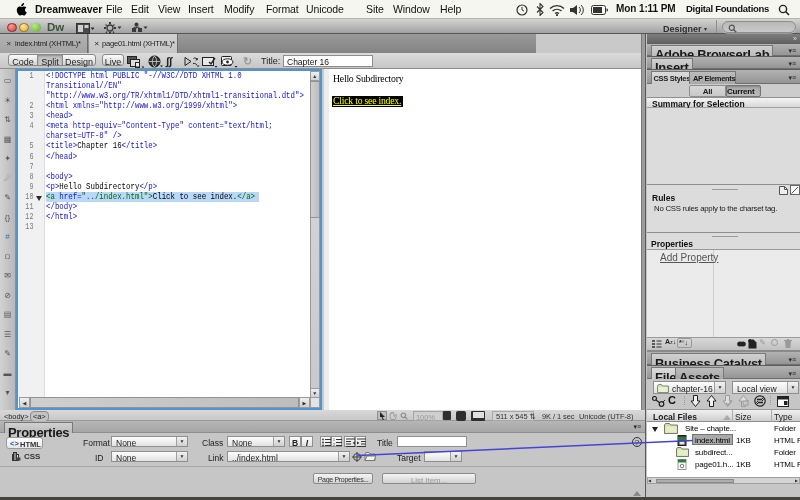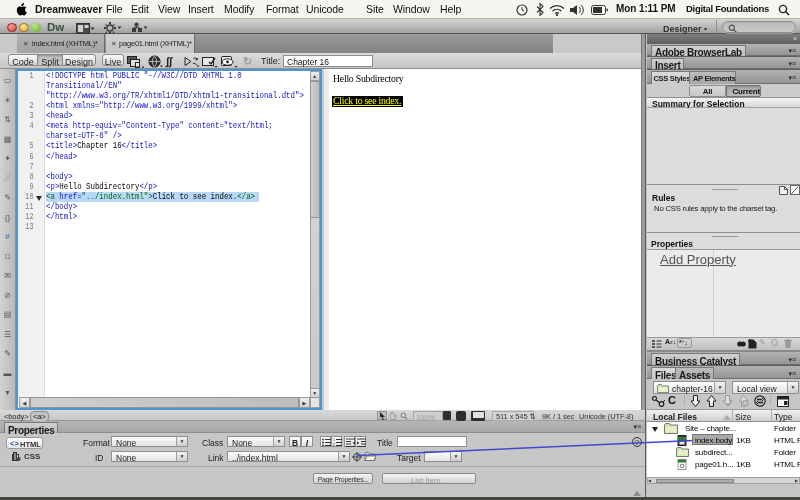--- a/index.html
+++ b/index.html
@@ -7,21 +7,21 @@
 body{font-family:"Liberation Sans",sans-serif;position:relative;background:#c9c9c9}
 .abs{position:absolute}
 .b{font-weight:bold}
 
 #menubar{left:0;top:0;width:800px;height:19px;background:#f6f6f0;border-bottom:1px solid #b5b5ae;font-size:10.5px;color:#111;letter-spacing:-0.1px}
 #menubar span{position:absolute;top:3px}
 
 #appbar{left:0;top:19px;width:800px;height:15px;background:linear-gradient(#d4d4d4,#a2a2a2);border-bottom:1px solid #55555a}
 .tl{position:absolute;top:3.5px;width:9.5px;height:9.5px;border-radius:50%}
 
-#tabbar{left:17px;top:34px;width:536px;height:18.5px;background:linear-gradient(#9a9a9a,#838383)}
+#tabbar{left:0;top:34px;width:536px;height:18.5px;background:linear-gradient(#9a9a9a,#838383)}
 .dtab{position:absolute;top:0;height:18.5px;font-size:7.5px;letter-spacing:-0.2px;color:#1c1c1c;border-right:1px solid #6c6c6c;padding-top:5px;white-space:nowrap;overflow:hidden}
 
 #doctb{left:0;top:52.5px;width:645px;height:16.5px;background:linear-gradient(#dcdcdc,#c6c6c6);border-bottom:1px solid #8e8e8e;font-size:9px;color:#222}
 .tbtn{position:absolute;top:1.5px;height:12px;background:linear-gradient(#fbfbfb,#d4d4d4);border:1px solid #8a8a8a;font-size:9px;color:#222;text-align:center;padding-top:1.5px}
 
 #codetoolcol{left:0;top:69px;width:16px;height:341px;background:linear-gradient(90deg,#d2d2d2,#b8b8b8);border-right:1px solid #8f8f8f}
 #codepane{left:16px;top:69px;width:306px;height:341px;border:2px solid #4e95d2;background:#fff}
 #gutter{left:0;top:0;width:26px;height:326px;background:#f1f1f1}
 .lnum{position:absolute;width:14.5px;text-align:right;font:8.5px/10.1px "Liberation Mono",monospace;color:#7a7a7a;left:1px;transform:scaleX(.8);transform-origin:right top}
 .cl{position:absolute;left:28px;white-space:pre;font:9.5px/10.1px "Liberation Mono",monospace;color:#1414cd;transform:scaleX(.78);transform-origin:left top}
@@ -40,21 +40,21 @@
 #props{left:0;top:421px;width:645px;height:76px;background:#c6c6c6}
 #propbar{left:0;top:0;width:645px;height:12px;background:linear-gradient(#b6b6b6,#a6a6a6);border-bottom:1px solid #8e8e8e}
 .plabel{position:absolute;font-size:8.5px;color:#1c1c1c}
 .combo{position:absolute;height:11px;background:linear-gradient(#fdfdfd,#e2e2e2);border:1px solid #8f8f8f;font-size:8.5px;color:#222}
 .combo .arr{position:absolute;right:0;top:0;width:11px;height:9px;background:linear-gradient(#f2f2f2,#cfcfcf);border-left:1px solid #9f9f9f;text-align:center;font-size:5px;color:#333;line-height:9px}
 .tinput{position:absolute;height:11px;background:#fff;border:1px solid #919191}
 .pbtn{position:absolute;height:13px;background:linear-gradient(#f4f4f4,#d2d2d2);border:1px solid #8b8b8b;border-radius:2px;font-size:8.5px;color:#333;text-align:center;padding-top:2px;white-space:nowrap;overflow:hidden}
 
 #rpanel{left:645px;top:34px;width:155px;height:463px;background:#c2c2c2;border-left:1px solid #5a5a5a}
 .pbar{position:absolute;left:1px;width:153px;background:linear-gradient(#b2b2b2,#959595);border-bottom:1px solid #6e6e6e}
-.ptab{position:absolute;background:linear-gradient(#d0d0d0,#bcbcbc);border:1px solid #787878;border-bottom:none;font-size:10px;font-weight:bold;color:#1a1a1a;padding:1.5px 3px 0 3px;letter-spacing:-0.3px;white-space:nowrap}
+.ptab{position:absolute;background:linear-gradient(#d0d0d0,#bcbcbc);border:1px solid #787878;border-bottom:none;font-size:13px;font-weight:bold;color:#1a1a1a;padding:1.5px 3px 0 3px;letter-spacing:-0.3px;white-space:nowrap}
 .pmenu{position:absolute;right:4px;font-size:7px;color:#2a2a2a}
 .shead{position:absolute;left:1px;width:153px;background:linear-gradient(#f4f4f4,#d8d8d8);border-top:1px solid #909090;border-bottom:1px solid #a0a0a0;font-size:8.5px;font-weight:bold;color:#111;padding:1px 0 0 5px}
 .stext{position:absolute;font-size:7.8px;color:#1a1a1a;letter-spacing:-0.25px}
 </style>
 </head>
 <body>
 
 <div class="abs" id="menubar">
   <svg class="abs" style="left:16px;top:3px" width="11" height="13" viewBox="0 0 11 13">
       <path fill="#000" d="M7.3 2.2c.5-.6.9-1.5.8-2.2-.7 0-1.6.5-2.1 1.1-.5.5-.9 1.4-.8 2.2.8.1 1.6-.4 2.1-1.1zM9 6.9c0-1.5 1.2-2.2 1.3-2.3-.7-1-1.8-1.2-2.2-1.2-.9-.1-1.8.5-2.3.5-.5 0-1.2-.5-2-.5-1 0-2 .6-2.5 1.5-1.1 1.9-.3 4.7.8 6.2.5.7 1.1 1.6 1.9 1.5.8 0 1.1-.5 2-.5.9 0 1.2.5 2 .5.8 0 1.4-.7 1.9-1.5.6-.9.8-1.7.8-1.8 0 0-1.6-.6-1.7-2.4z"></path>
@@ -375,21 +375,21 @@
   <div class="ptab" style="left:5px;top:23.5px;height:11.5px">Insert</div>
   <div class="pmenu" style="top:25.5px">▾≡</div>
   <div class="abs" style="left:1px;top:35px;width:153px;height:1px;background:#5e5e5e"></div>
 
   <div class="pbar" style="top:36px;height:13.5px"></div>
   <div class="ptab" style="left:5px;top:37px;height:12.5px;width:39px;padding-left:1.5px;padding-right:0;font-size:7.5px;letter-spacing:-0.3px;background:linear-gradient(#dadada,#cacaca)">CSS Styles</div>
   <div class="ptab" style="left:43px;top:37px;height:12.5px;width:47px;padding-left:3px;padding-right:0;font-size:7.5px;letter-spacing:-0.3px;background:linear-gradient(#bcbcbc,#a8a8a8)">AP Elements</div>
   <div class="pmenu" style="top:39.5px">▾≡</div>
   <div class="abs" style="left:1px;top:49.5px;width:153px;height:13.5px;background:#cccccc"></div>
   <div class="abs" style="left:43px;top:50.5px;width:37px;height:12px;background:linear-gradient(#d8d8d8,#c8c8c8);border:1px solid #8e8e8e;border-radius:2px 0 0 2px;font-size:8px;letter-spacing:-0.2px;font-weight:bold;color:#222;text-align:center;padding-top:1.5px">All</div>
-  <div class="abs" style="left:80px;top:50.5px;width:35px;height:12px;background:linear-gradient(#a8a8a8,#bcbcbc);border:1px solid #747474;border-radius:0 2px 2px 0;font-size:8.5px;font-weight:bold;color:#111;text-align:right;padding-top:1px;box-shadow:inset 0 1px 2px rgba(0,0,0,.2);font-size:8px;letter-spacing:-0.2px;padding-top:1.5px">Current</div>
+  <div class="abs" style="left:80px;top:50.5px;width:35px;height:12px;background:linear-gradient(#a8a8a8,#bcbcbc);border:1px solid #747474;border-radius:0 2px 2px 0;font-size:8.5px;font-weight:bold;color:#111;text-align:left;padding-top:1px;box-shadow:inset 0 1px 2px rgba(0,0,0,.2);font-size:8px;letter-spacing:-0.2px;padding-top:1.5px">Current</div>
 
   <div class="shead" style="top:63px;height:11px">Summary for Selection</div>
   <div class="abs" style="left:1px;top:74px;width:153px;height:76px;background:#dcdcdc"></div>
 
   <div class="abs" style="left:1px;top:150px;width:153px;height:1px;background:#8e8e8e"></div>
   <div class="abs" style="left:1px;top:151px;width:153px;height:46.5px;background:#dcdcdc"></div>
   <div class="abs" style="left:66px;top:154.5px;width:26px;height:1.5px;background:#9a9a9a"></div>
   <svg class="abs" style="left:133px;top:152px" width="9" height="9" viewBox="0 0 9 9">
       <path d="M.5 8.5v-8h5l3 3v5z" fill="#eee" stroke="#555"></path>
       <path d="M5.5.5v3h3" fill="none" stroke="#555"></path>
@@ -401,21 +401,21 @@
   <div class="abs b" style="left:6px;top:159px;font-size:8.5px;color:#111">Rules</div>
   <div class="stext" style="left:8px;top:169.5px">No CSS rules apply to the charset tag.</div>
 
   <div class="abs" style="left:1px;top:197.5px;width:153px;height:1px;background:#8e8e8e"></div>
   <div class="abs" style="left:1px;top:198.5px;width:153px;height:104.5px;background:#dcdcdc"></div>
   <div class="abs" style="left:66px;top:201.5px;width:26px;height:1.5px;background:#9a9a9a"></div>
   <div class="abs b" style="left:5px;top:205px;font-size:8.5px;color:#111">Properties</div>
   <div class="abs" style="left:1px;top:214.5px;width:153px;height:1px;background:#999"></div>
   <div class="abs" style="left:1px;top:215.5px;width:153px;height:87.5px;background:#ebebeb"></div>
   <div class="abs" style="left:67px;top:215.5px;width:1px;height:87.5px;background:#cfcfcf"></div>
-  <div class="abs" style="left:14px;top:217.5px;font-size:13px;color:#555;text-decoration:underline">Add Property</div>
+  <div class="abs" style="left:14px;top:217.5px;font-size:10px;color:#555;text-decoration:underline">Add Property</div>
 
   <div class="abs" style="left:1px;top:303px;width:153px;height:12px;background:linear-gradient(#d8d8d8,#c2c2c2);border-top:1px solid #9a9a9a"></div>
   <svg class="abs" style="left:6px;top:305.5px" width="10" height="8" viewBox="0 0 10 8">
       <path d="M0 1h3M0 4h3M0 7h3" stroke="#333" stroke-width="1.4"></path>
       <path d="M4.5 1h5M4.5 4h5M4.5 7h5" stroke="#333" stroke-width="1"></path>
     </svg>
   <div class="abs" style="left:19px;top:304px;font-size:7px;color:#222"><b>A</b><span style="font-size:5.5px">z</span>↓</div>
   <div class="abs" style="left:31px;top:304px;width:15px;height:10px;border:1px solid #999;border-radius:2px;font-size:7px;color:#222;padding-left:1px"><b>*<span style="color:#888">*</span></b>↓</div>
   <svg class="abs" style="left:91px;top:306.5px" width="9" height="6" viewBox="0 0 9 6">
       <ellipse cx="3" cy="3" rx="2.8" ry="2.5" fill="#222"></ellipse>
@@ -508,21 +508,21 @@
         <path d="M1.5 3.5h11v6h-11z" fill="#e4efc4"></path>
       </svg>
     <span class="abs" style="left:38px;top:2px">Site – chapte...</span>
     <span class="abs" style="left:127px;top:2px">Folder</span>
     <svg class="abs" style="left:30px;top:13px" width="10" height="11" viewBox="0 0 10 11">
         <rect x="1" y="0.5" width="8" height="10" fill="#3d3d3d" stroke="#222"></rect>
         <rect x="1" y="2" width="8" height="3" fill="#2e7d32"></rect>
         <rect x="2.5" y="6.5" width="5" height="3" fill="#e8e8e8"></rect>
       </svg>
     <div class="abs" style="left:45px;top:12.5px;width:41px;height:11px;background:#a9a9a9;border:1px solid #777"></div>
-    <span class="abs" style="left:48px;top:14px">index.body</span>
+    <span class="abs" style="left:48px;top:14px">index.html</span>
     <span class="abs" style="left:89px;top:14px">1KB</span>
     <span class="abs" style="left:127px;top:14px">HTML File</span>
     <svg class="abs" style="left:29px;top:25.5px" width="13" height="10" viewBox="0 0 13 10">
         <path d="M.5 9.5V2l1-1.5h3.5l1 1.5h6.5v7.5z" fill="#cfe3a8" stroke="#777"></path>
         <path d="M1.5 3h10.5v5.5H1.5z" fill="#e4efc4"></path>
       </svg>
     <span class="abs" style="left:48px;top:26px">subdirect...</span>
     <span class="abs" style="left:127px;top:26px">Folder</span>
     <svg class="abs" style="left:30px;top:37px" width="10" height="11" viewBox="0 0 10 11">
         <rect x="1" y="0.5" width="8" height="10" fill="#fff" stroke="#999"></rect>

